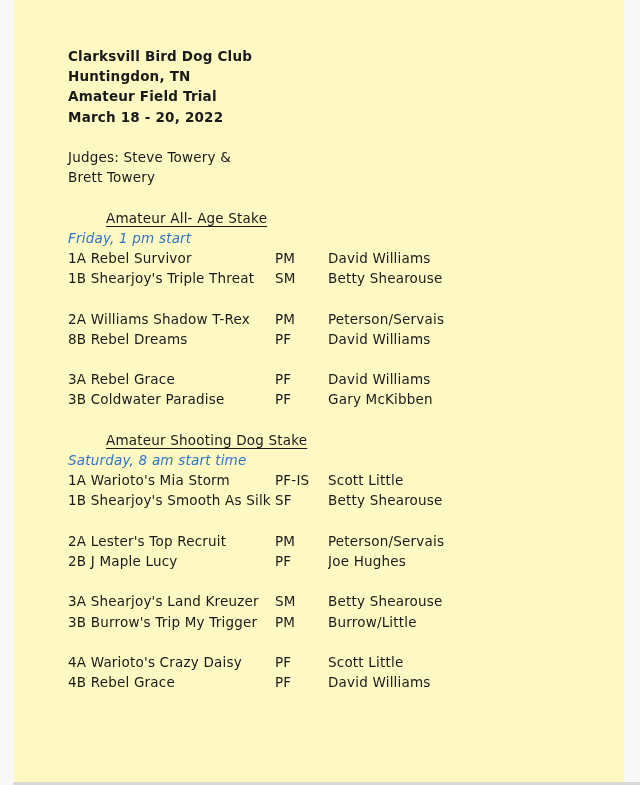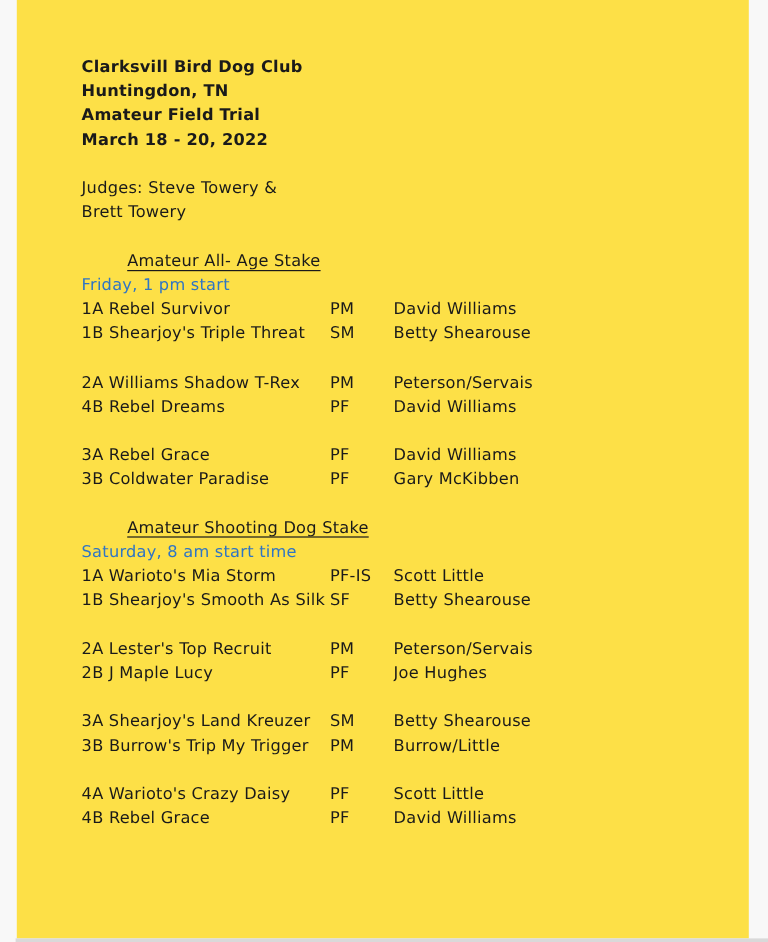--- a/index.html
+++ b/index.html
@@ -14,21 +14,21 @@
   .canvas {
     position: relative;
     width: 640px; height: 785px;
     background: #f8f8f8;
     overflow: hidden;
   }
   .page {
     position: absolute;
     left: 14px; top: 0;
     width: 610px; height: 782px;
-    background: #fde047;
+    background: #fef9c3;
   }
   .bottom-rule {
     position: absolute;
     left: 13px; right: 0; top: 782px;
     height: 3px;
     background: #d9d9d9;
   }
   .content {
     padding: 46px 10px 0 54px;
     font-size: 13.5px;
@@ -36,21 +36,21 @@
     letter-spacing: 0.2px;
     white-space: nowrap;
   }
   .hdr { font-weight: bold; }
   .spacer { height: 20.2px; }
   .stake-title {
     text-decoration: underline;
     text-underline-offset: 3px;
     margin-left: 38px;
   }
-  .note { color: var(--blue); }
+  .note { color: var(--blue); font-style: italic; }
   .lunch-label { color: var(--blue); }
   .row { display: grid; grid-template-columns: 207px 53px auto; }
   .row span { overflow: hidden; }
 </style>
 </head>
 <body>
 
 <div class="canvas">
   <div class="page">
     <div class="content">
@@ -83,21 +83,21 @@
         </div>
 
         <div class="spacer"></div>
 
         <div class="row">
           <span>2A Williams Shadow T-Rex</span>
           <span>PM</span>
           <span>Peterson/Servais</span>
         </div>
         <div class="row">
-          <span>4B Rebel Dreams</span>
+          <span>8B Rebel Dreams</span>
           <span>PF</span>
           <span>David Williams</span>
         </div>
 
         <div class="spacer"></div>
 
         <div class="row">
           <span>3A Rebel Grace</span>
           <span>PF</span>
           <span>David Williams</span>

